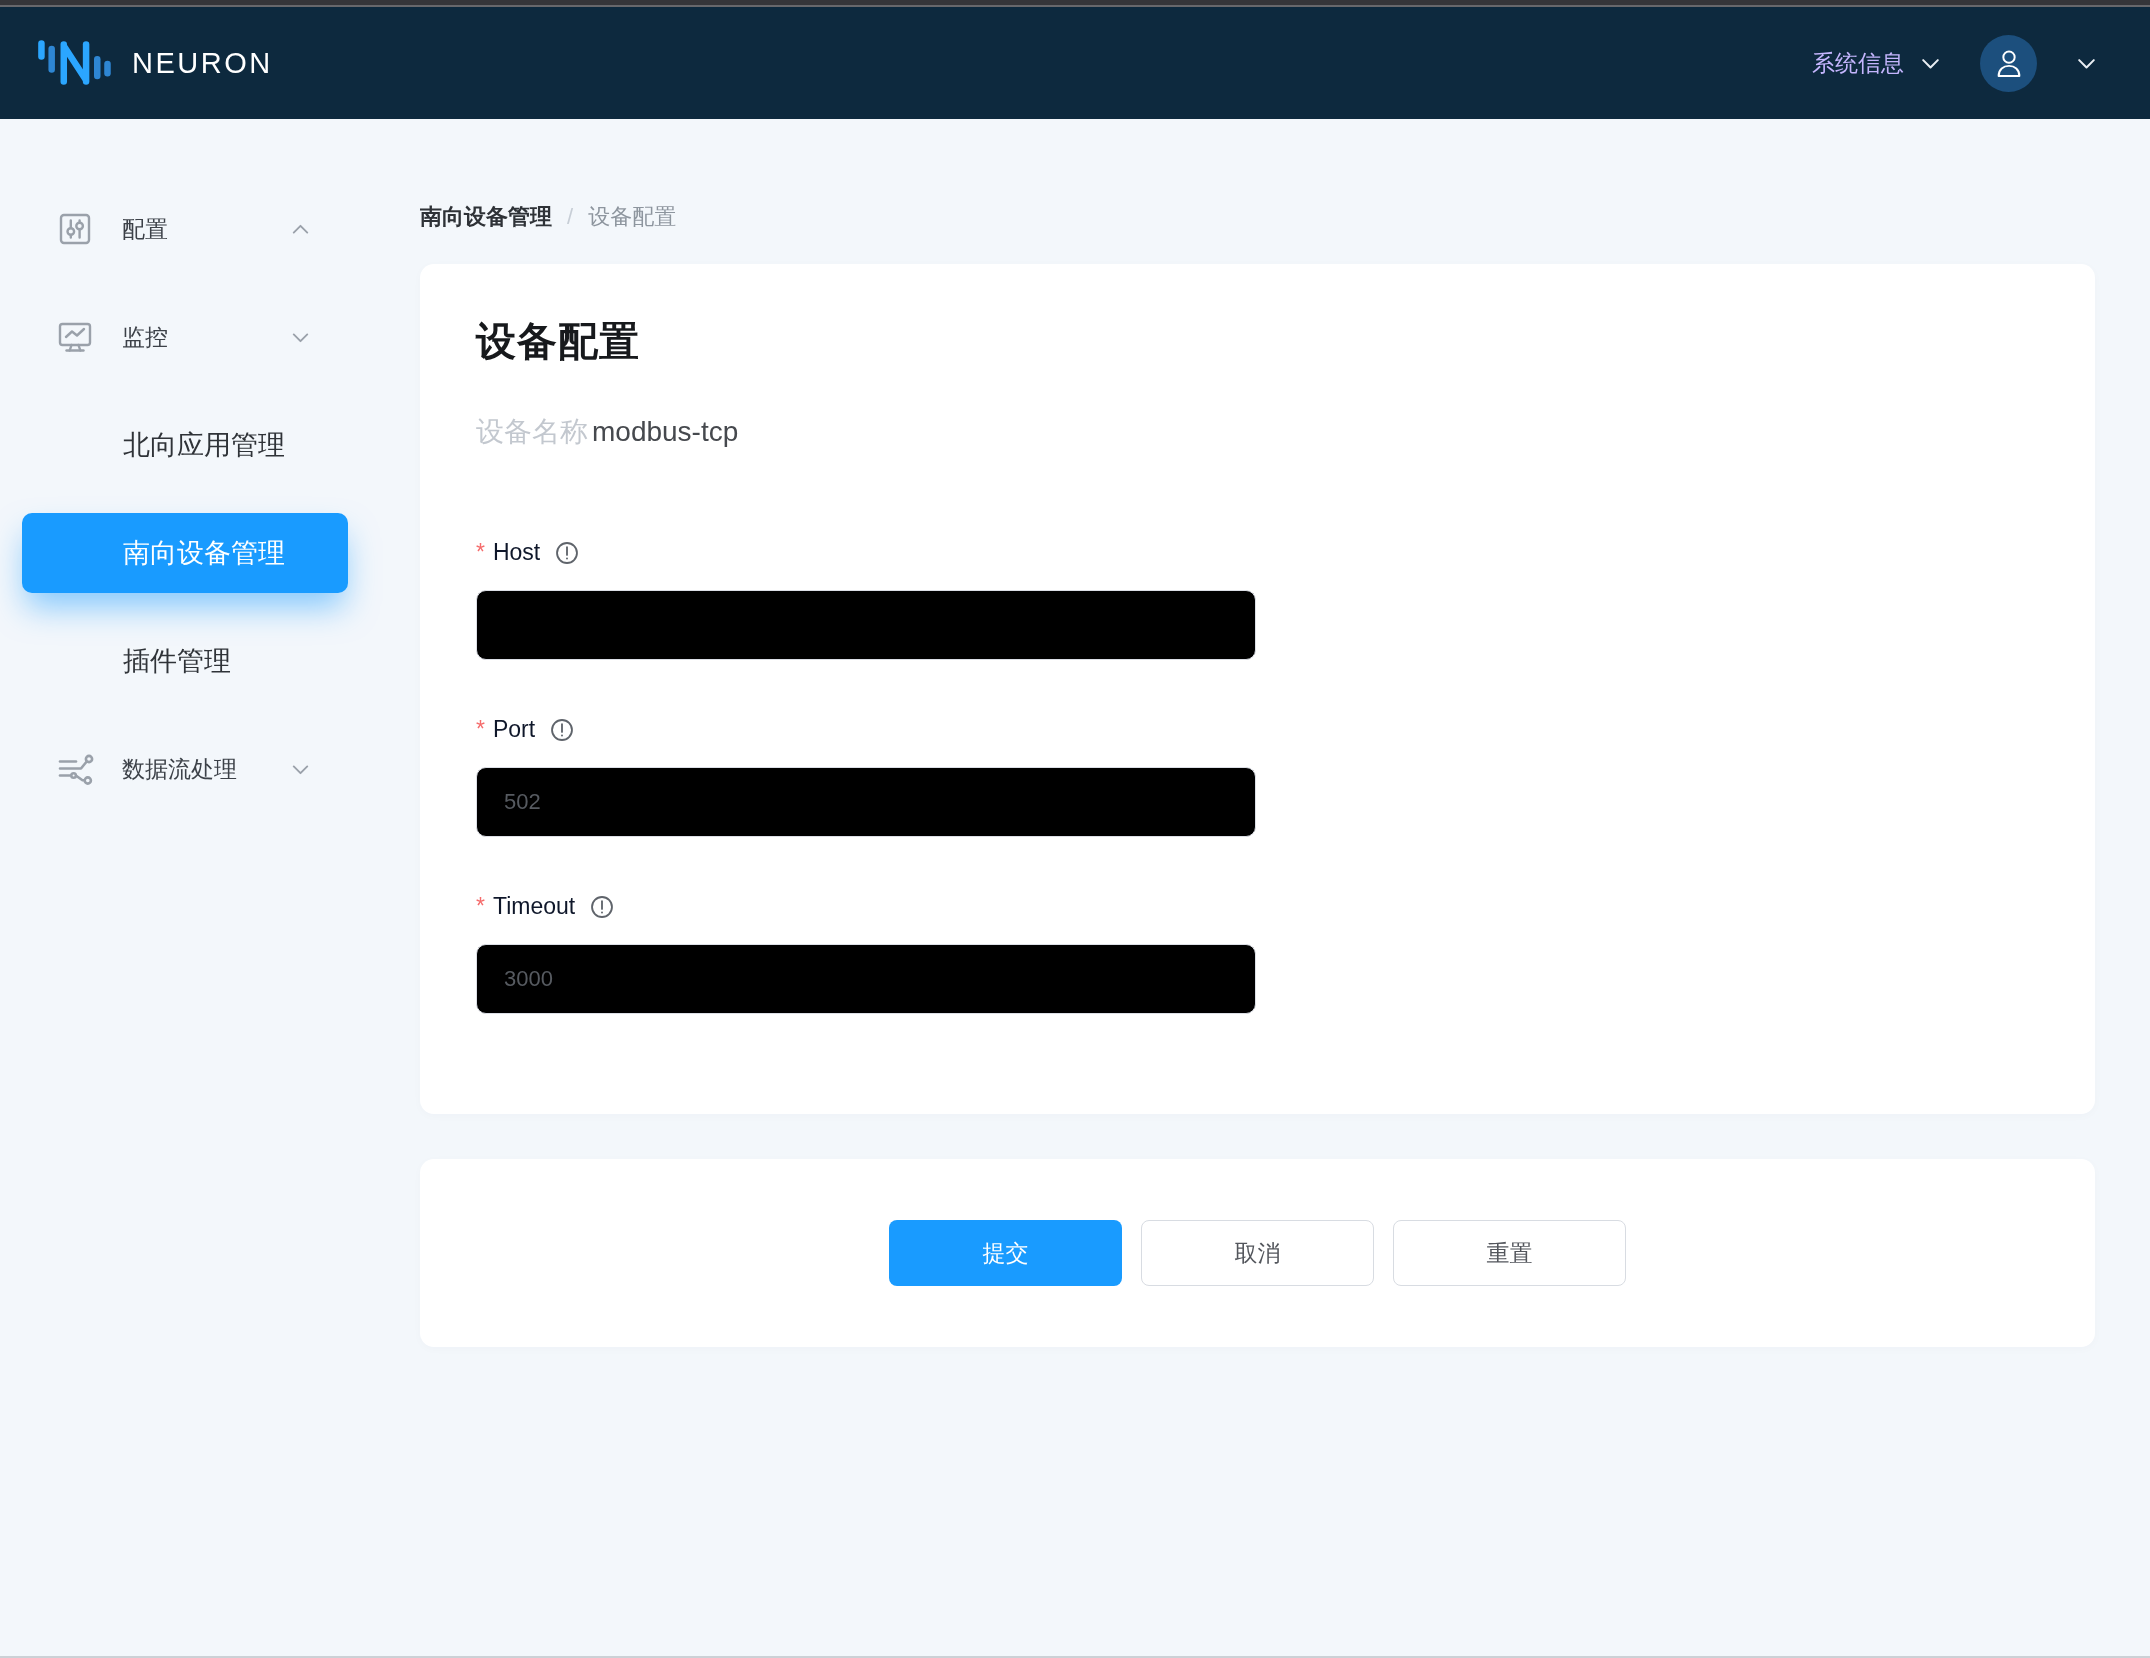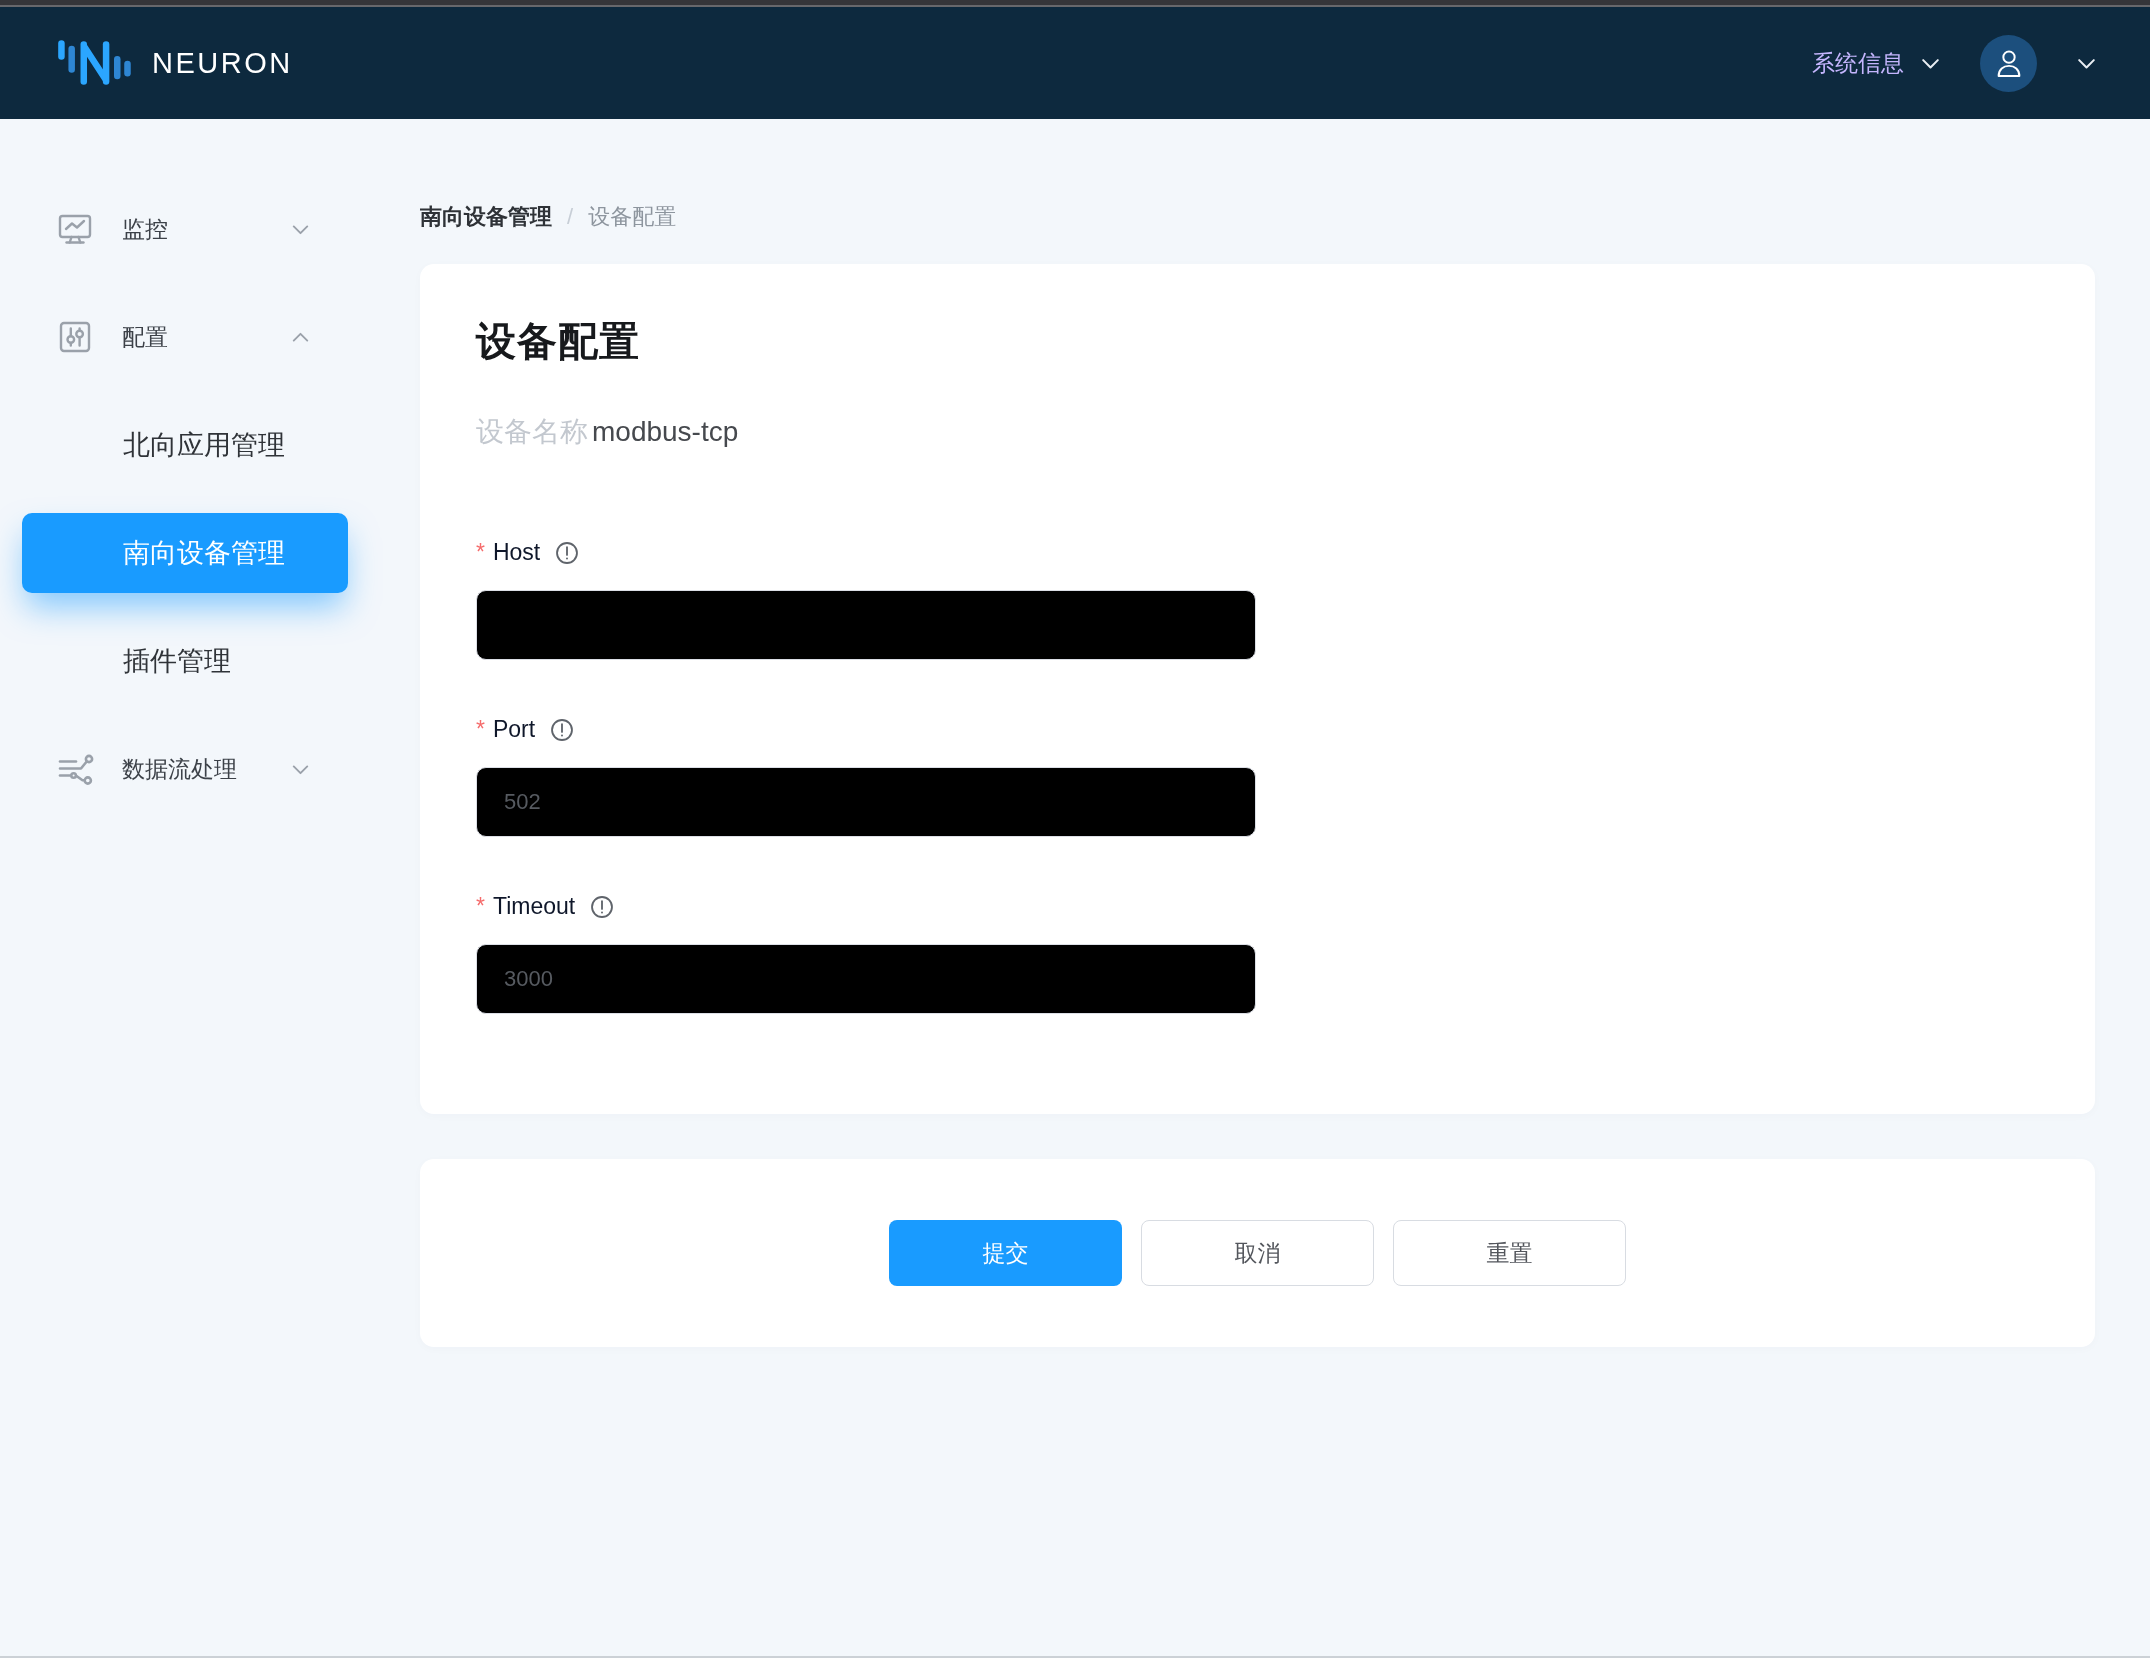--- a/index.html
+++ b/index.html
@@ -11,21 +11,21 @@
     overflow:hidden;
   }
   
   .top-strip { height:7px; background:#353539; border-bottom:2px solid #67676b; }
   .bottom-edge { position:absolute; left:0; right:0; bottom:0; height:2px; background:#ccd1d6; }
 
   
   header {
     height:112px; background:#0d293e;
     display:flex; align-items:center; justify-content:space-between;
-    padding:0 50px 0 54px;
+    padding:0 50px 0 34px;
   }
   .brand { display:flex; align-items:center; gap:18px; }
   .brand-name { color:#ffffff; font-size:29px; font-weight:500; letter-spacing:2.5px; }
   .header-right { display:flex; align-items:center; gap:36px; }
   .sysinfo { display:flex; align-items:center; gap:13px; color:#c4b5fd; font-size:23px; cursor:pointer; }
   .hdr-chevron { width:27px; height:27px; color:#e9eef3; }
   .avatar {
     width:57px; height:57px; border-radius:50%;
     background:#1c4f7d; display:flex; align-items:center; justify-content:center; cursor:pointer;
   }
@@ -144,48 +144,48 @@
     </span>
   </div>
 </header>
 
 <div class="layout">
   <aside>
 
     <div class="nav-item">
       <span class="nav-icon">
         <svg viewBox="0 0 40 40" width="40" height="40" fill="none" stroke="currentColor" stroke-width="2.4" stroke-linecap="round" stroke-linejoin="round">
-          <rect x="5" y="7" width="30" height="21" rx="2.5"></rect>
-          <polyline points="11 20 17 14.5 22 18.5 29 12"></polyline>
-          <path d="M16.5 28l-1.8 5.5M23.5 28l1.8 5.5"></path>
-          <path d="M11.5 33.5h17"></path>
-        </svg>
-      </span>
-      <span class="nav-label">监控</span>
-      <span class="nav-chevron">
-        <svg viewBox="0 0 24 24" width="25" height="25" fill="none" stroke="currentColor" stroke-width="1.8" stroke-linecap="round" stroke-linejoin="round">
-            <path d="M5.5 9l6.5 6.5L18.5 9"></path>
-          </svg>
-      </span>
-    </div>
-
-    <div class="nav-item">
-      <span class="nav-icon">
-        <svg viewBox="0 0 40 40" width="40" height="40" fill="none" stroke="currentColor" stroke-width="2.4" stroke-linecap="round" stroke-linejoin="round">
           <rect x="6" y="6" width="28" height="28" rx="3"></rect>
           <path d="M15.8 11.5v7.6M15.8 26v2.5"></path>
           <circle cx="15.8" cy="22.5" r="3.3"></circle>
           <path d="M24.6 11.5v2.2M24.6 20.4v8.1"></path>
           <circle cx="24.6" cy="17" r="3.3"></circle>
         </svg>
       </span>
       <span class="nav-label">配置</span>
       <span class="nav-chevron">
         <svg viewBox="0 0 24 24" width="25" height="25" fill="none" stroke="currentColor" stroke-width="1.8" stroke-linecap="round" stroke-linejoin="round">
             <path d="M5.5 15l6.5-6.5L18.5 15"></path>
+          </svg>
+      </span>
+    </div>
+
+    <div class="nav-item">
+      <span class="nav-icon">
+        <svg viewBox="0 0 40 40" width="40" height="40" fill="none" stroke="currentColor" stroke-width="2.4" stroke-linecap="round" stroke-linejoin="round">
+          <rect x="5" y="7" width="30" height="21" rx="2.5"></rect>
+          <polyline points="11 20 17 14.5 22 18.5 29 12"></polyline>
+          <path d="M16.5 28l-1.8 5.5M23.5 28l1.8 5.5"></path>
+          <path d="M11.5 33.5h17"></path>
+        </svg>
+      </span>
+      <span class="nav-label">监控</span>
+      <span class="nav-chevron">
+        <svg viewBox="0 0 24 24" width="25" height="25" fill="none" stroke="currentColor" stroke-width="1.8" stroke-linecap="round" stroke-linejoin="round">
+            <path d="M5.5 9l6.5 6.5L18.5 9"></path>
           </svg>
       </span>
     </div>
 
     <div class="nav-sub">
       <span>北向应用管理</span>
     </div>
 
     <div class="nav-sub active">
       <span>南向设备管理</span>

